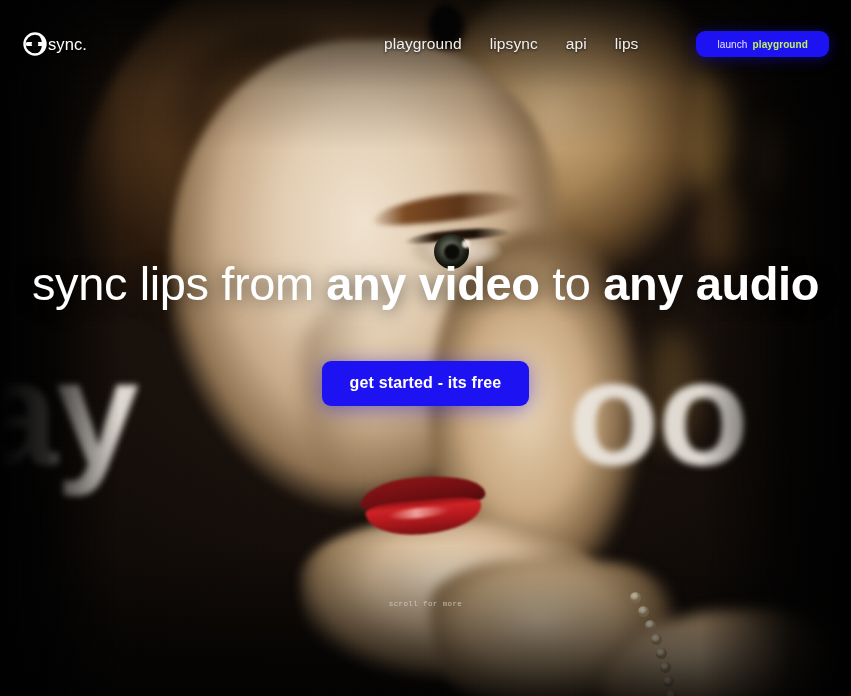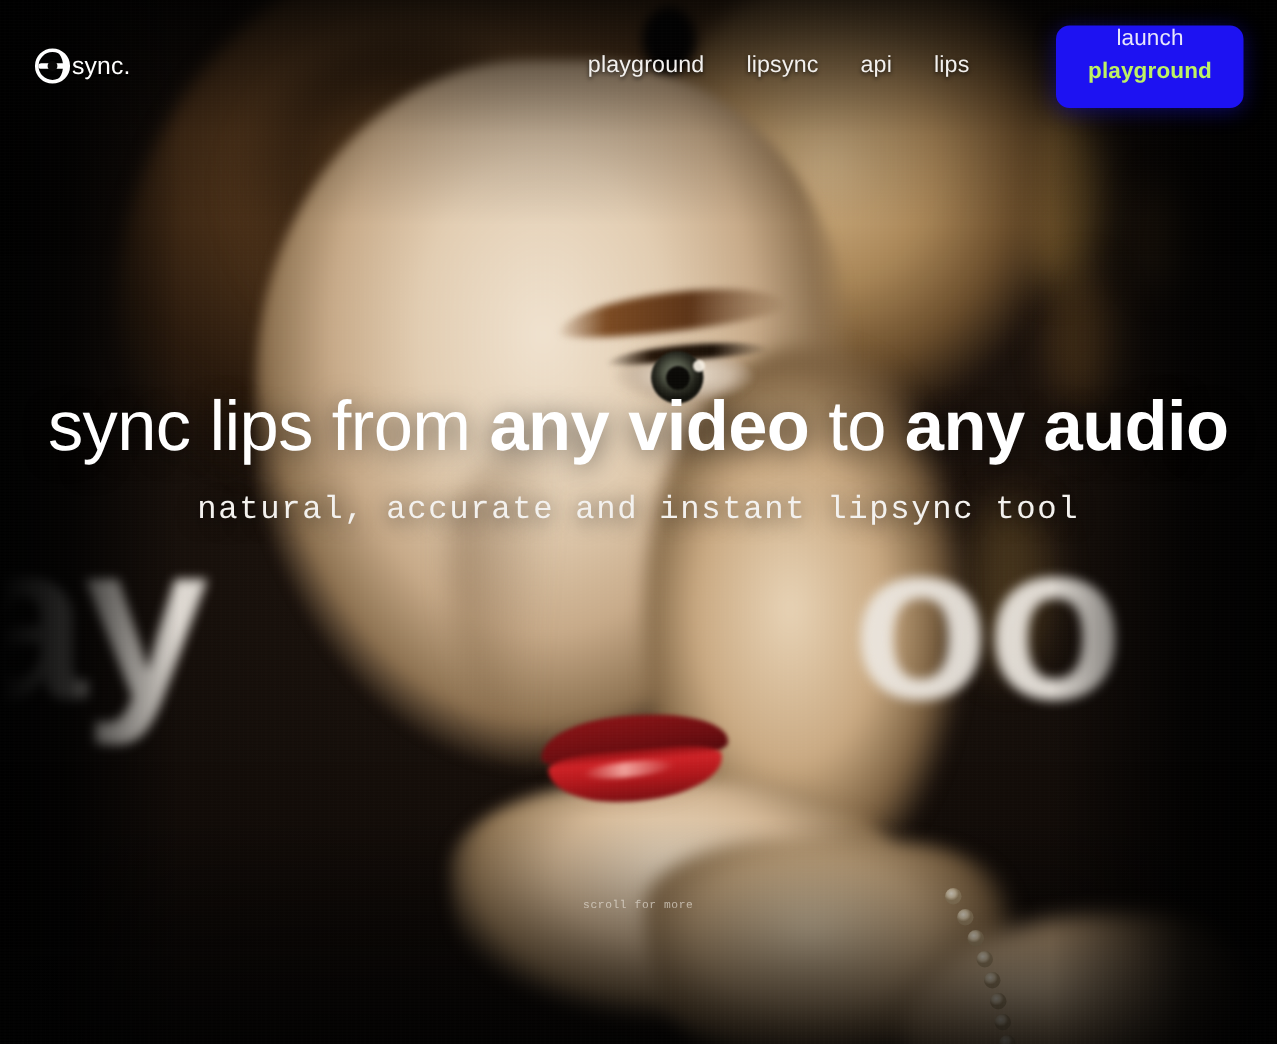--- a/index.html
+++ b/index.html
@@ -332,29 +332,28 @@
     cursor:pointer;
     text-shadow:0 1px 3px rgba(0,0,0,.7);
   }
 
   .cta-header {
     margin-left:30px;
     background:#1d12f2;
     color:#fff;
     border:none;
     border-radius:9px;
-    height:55px;
+    height:26px;
     padding:0 21px;
-    font-size:15px;
+    font-size:10px;
     letter-spacing:.1px;
     cursor:pointer;
     display:flex; align-items:center; gap:5px;
     font-family:"Liberation Sans", sans-serif;
     box-shadow:0 2px 14px rgba(24,16,230,.42);
-    flex-direction:column;
   }
   .cta-header .w-light { font-weight:400; color:#e7e6fb; }
   .cta-header .w-bold  { font-weight:700; color:#bef264; }
 
   
   .hero {
     position:absolute; left:0; top:0;
     width:851px; height:696px;
     z-index:30;
     display:flex; flex-direction:column;
@@ -503,19 +502,19 @@
       </button>
     </nav>
   </header>
 
   <section class="hero">
 
     <h1 class="headline">
       <span class="thin">sync lips from </span><span class="bold">any video</span><span class="thin"> to </span><span class="bold">any audio</span>
     </h1>
 
-    <p class="subheadline">natural, accurate and instant lipsync tool</p>
-
+
+    <button class="cta-hero">get started - its free</button>
 
     <div class="scroll-hint">scroll for more</div>
   </section>
 
 </div>
 
 </body></html>

